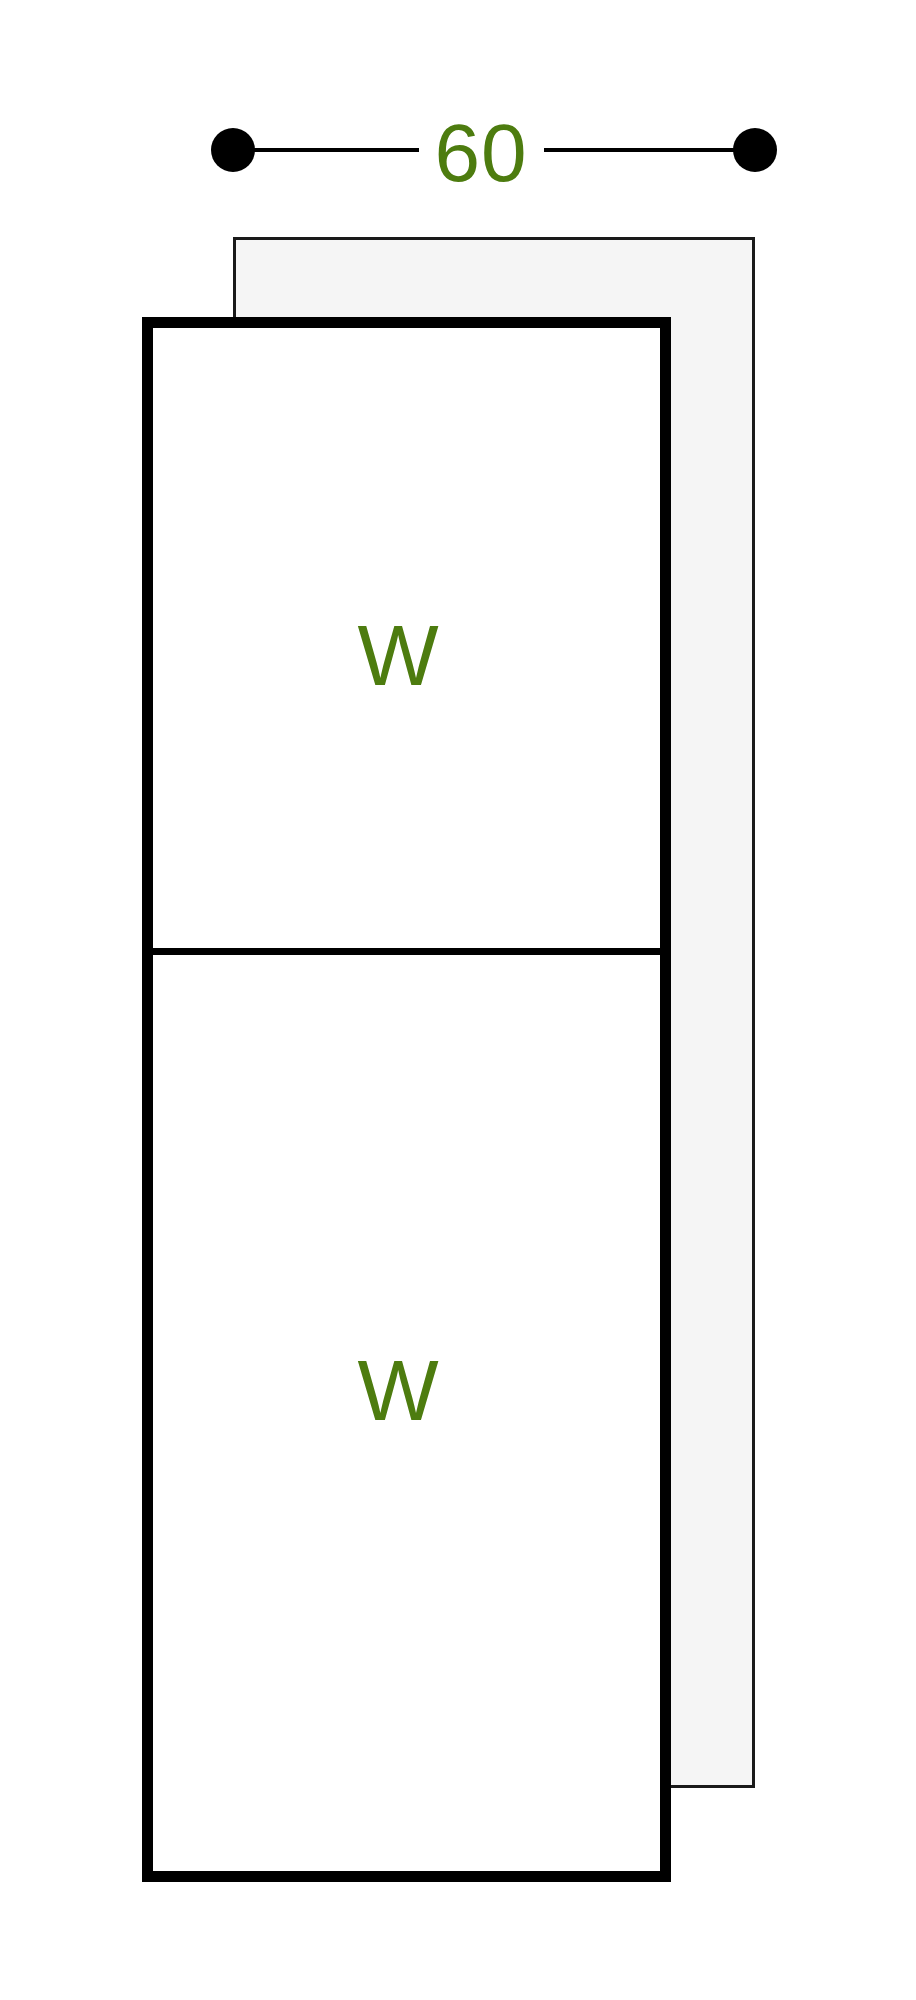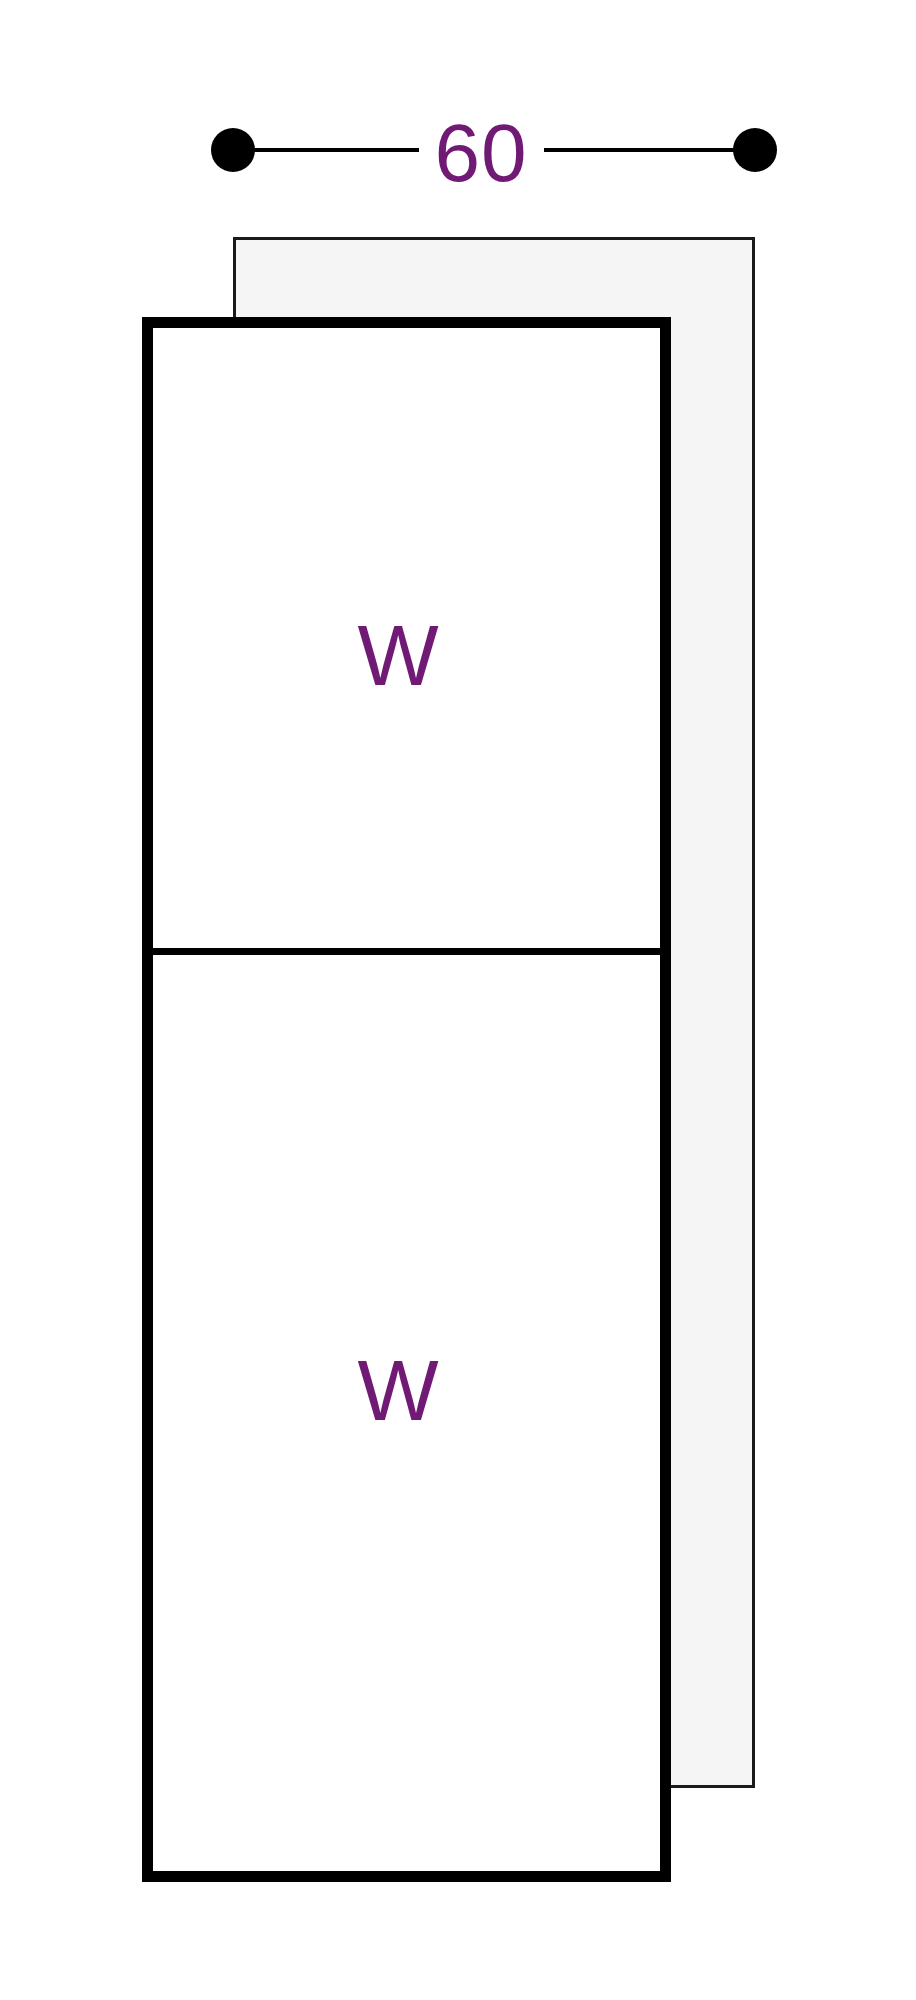--- a/index.html
+++ b/index.html
@@ -7,21 +7,21 @@
     padding: 0;
     background: #ffffff;
   }
   .canvas {
     position: relative;
     width: 916px;
     height: 2000px;
     background: #ffffff;
     overflow: hidden;
     font-family: "Liberation Sans", sans-serif;
-    color: #701a75;
+    color: #4d7c0f;
   }
 
   
   .dim-dot {
     position: absolute;
     top: 128px;
     width: 44px;
     height: 44px;
     border-radius: 50%;
     background: #000000;

